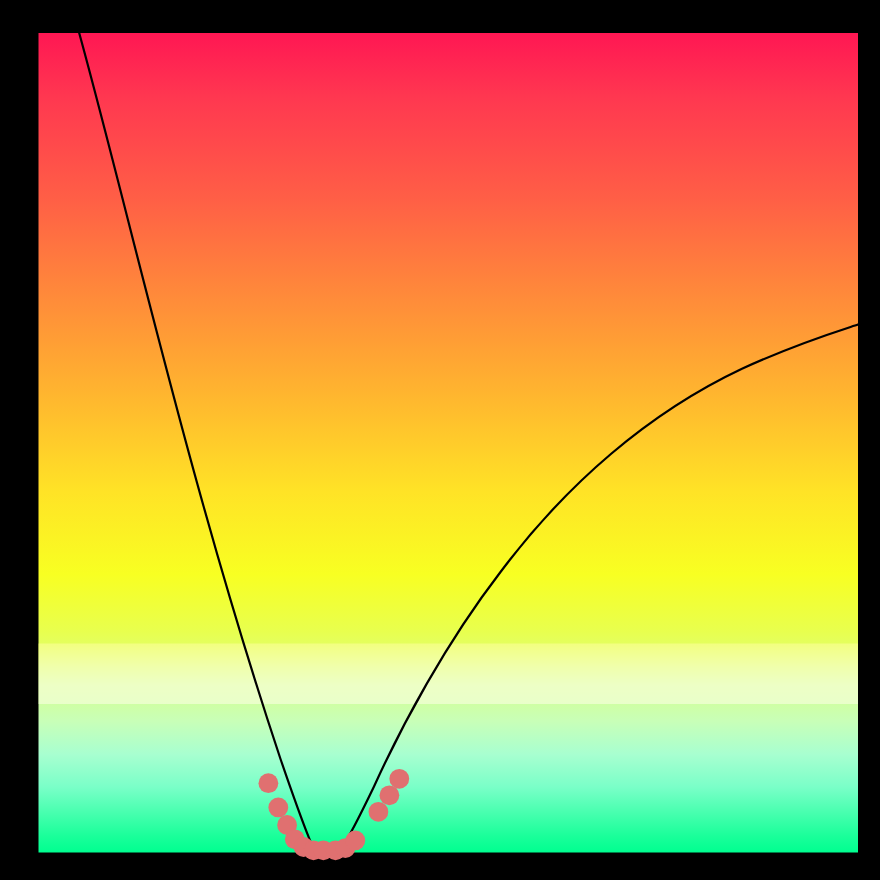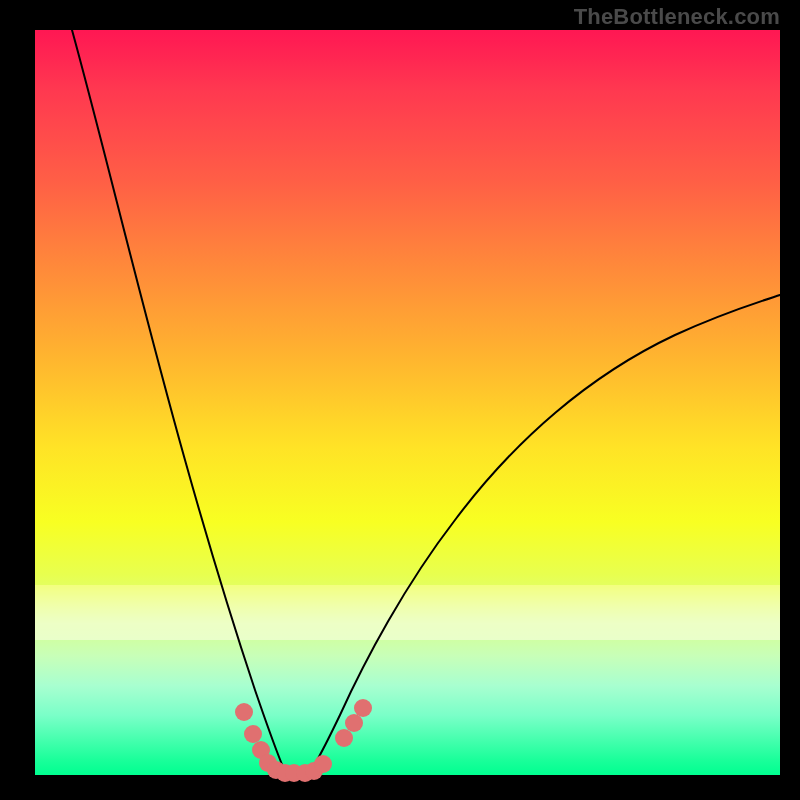--- a/index.html
+++ b/index.html
@@ -84,21 +84,20 @@
     );
     opacity: 0.55;
     mix-blend-mode: screen;
   }
 </style>
 </head>
 <body>
 
 <div class="frame">
 
-  <div class="watermark">TheBottleneck.com</div>
 
   <div class="plot-area">
 
     <div class="bright-band" style="top:555px;height:55px;"></div>
 
     <svg class="curves" viewBox="0 0 745 745" preserveAspectRatio="none">
 
       <path class="curve-line" d="M 37 0
                C 70 120, 105 270, 150 430
                C 178 530, 200 600, 220 660

